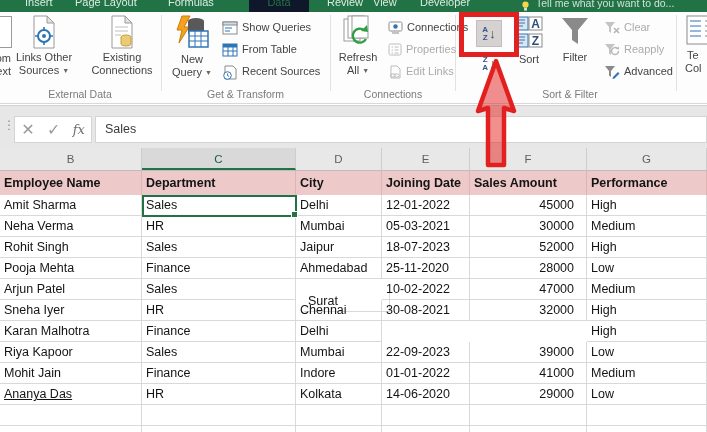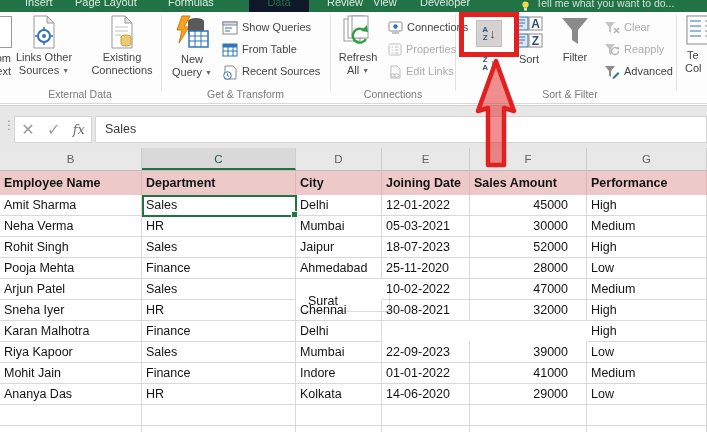--- a/index.html
+++ b/index.html
@@ -47,21 +47,21 @@
         border-right:1px solid #cdcdcd;box-sizing:border-box;cursor:default;}
   .colh.sel{background:#d9d9d9;color:#17643d;border-bottom:2px solid #217346;}
 
   
   .grid{position:absolute;left:0;top:171px;width:707px;height:261px;overflow:hidden;background:#fff;}
   .hrow{position:absolute;left:0;top:0;width:707px;height:24px;background:#eec9c9;}
   .hcell{position:absolute;top:0;height:24px;line-height:24px;font-size:12.5px;font-weight:bold;color:#141414;
          padding-left:4px;box-sizing:border-box;border-right:1px solid rgba(160,110,110,.22);white-space:nowrap;cursor:default;}
   .cell{position:absolute;font-size:12.5px;color:#141414;line-height:20px;padding-left:4px;box-sizing:border-box;
         border-right:1px solid #d9d9d9;border-bottom:1px solid #d9d9d9;white-space:nowrap;overflow:hidden;cursor:default;}
-  .cell.num{text-align:right;padding-right:18px;padding-left:0;}
+  .cell.num{text-align:right;padding-right:12px;padding-left:0;}
   .selbox{position:absolute;left:142px;top:24px;width:155px;height:22px;border:2px solid #217346;box-sizing:border-box;z-index:5;}
   .selbox .handle{position:absolute;right:-3px;bottom:-3px;width:5px;height:5px;background:#217346;border:1px solid #fff;}
 
   
   .redbox{position:absolute;left:459px;top:12px;width:60px;height:45px;border:5px solid #e32020;box-sizing:border-box;z-index:50;}
   .arrow{position:absolute;left:470px;top:57px;z-index:49;}
 </style>
 </head>
 <body>
 
@@ -338,21 +338,21 @@
       <div class="cell" style="left: 296px; width: 86px; top: 171px; height: 21px;">Mumbai</div>
       <div class="cell" style="left: 382px; width: 88px; top: 171px; height: 21px;">22-09-2023</div>
       <div class="cell num" style="left: 470px; width: 117px; top: 171px; height: 21px;">39000</div>
       <div class="cell" style="left: 587px; width: 120px; top: 171px; height: 21px;">Low</div>
       <div class="cell" style="left: 0px; width: 142px; top: 192px; height: 21px;">Mohit Jain</div>
       <div class="cell" style="left: 142px; width: 154px; top: 192px; height: 21px;">Finance</div>
       <div class="cell" style="left: 296px; width: 86px; top: 192px; height: 21px;">Indore</div>
       <div class="cell" style="left: 382px; width: 88px; top: 192px; height: 21px;">01-01-2022</div>
       <div class="cell num" style="left: 470px; width: 117px; top: 192px; height: 21px;">41000</div>
       <div class="cell" style="left: 587px; width: 120px; top: 192px; height: 21px;">Medium</div>
-      <div class="cell" style="left: 0px; width: 142px; top: 213px; height: 21px;">Ananya Das</div>
+      <div class="cell" style="left: 0px; width: 142px; top: 213px; height: 21px; text-decoration: underline;">Ananya Das</div>
       <div class="cell" style="left: 142px; width: 154px; top: 213px; height: 21px;">HR</div>
       <div class="cell" style="left: 296px; width: 86px; top: 213px; height: 21px;">Kolkata</div>
       <div class="cell" style="left: 382px; width: 88px; top: 213px; height: 21px;">14-06-2020</div>
       <div class="cell num" style="left: 470px; width: 117px; top: 213px; height: 21px;">29000</div>
       <div class="cell" style="left: 587px; width: 120px; top: 213px; height: 21px;">Low</div>
       <div class="cell" style="left: 0px; width: 142px; top: 234px; height: 21px;"></div>
       <div class="cell" style="left: 142px; width: 154px; top: 234px; height: 21px;"></div>
       <div class="cell" style="left: 296px; width: 86px; top: 234px; height: 21px;"></div>
       <div class="cell" style="left: 382px; width: 88px; top: 234px; height: 21px;"></div>
       <div class="cell" style="left: 470px; width: 117px; top: 234px; height: 21px;"></div>

